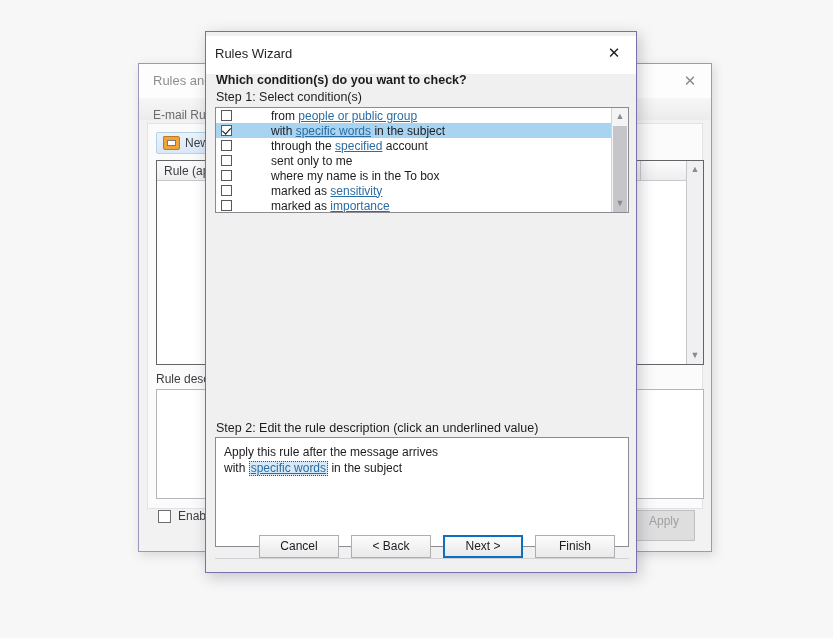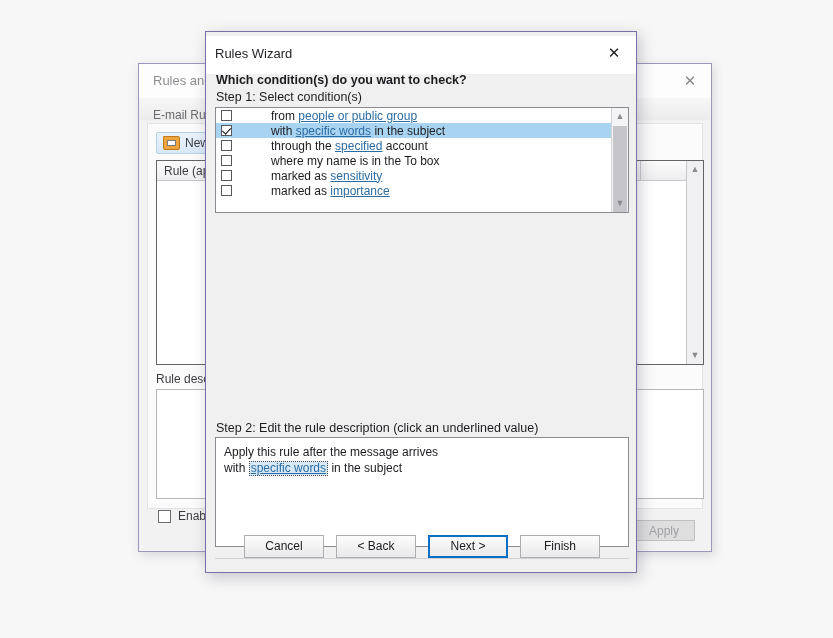--- a/index.html
+++ b/index.html
@@ -139,21 +139,21 @@
   }
   .cbx {
     width: 13px; height: 13px;
     background: #fff;
     border: 1px solid #6e6e72;
     box-sizing: border-box;
     flex: 0 0 auto;
   }
   .bgwin-apply {
     position: absolute; right: 16px; bottom: 10px;
-    width: 62px; height: 21px;
+    width: 62px; height: 31px;
     background: #dededf;
     border: 1px solid #c0c0c4;
     font-size: 12px; color: #a0a0a4;
     text-align: center; line-height: 21px;
     box-sizing: border-box;
   }
 
   
   .dlg {
     position: absolute;
@@ -279,21 +279,21 @@
     line-height: 13px;
   }
 
   .dlg-sep {
     position: absolute; left: 9px; top: 526px;
     width: 414px; height: 1px;
     background: #d2d2d6;
   }
 
   .btnrow {
-    position: absolute; left: 1px; bottom: 14px;
+    position: absolute; left: 16px; bottom: 14px;
     width: 100%;
     display: flex; justify-content: center; gap: 12px;
   }
   .btn {
     width: 80px; height: 23px;
     background: linear-gradient(#fcfcfc,#e9e9ea);
     border: 1px solid #adadb2;
     font-size: 12px; color: #1c1c20;
     text-align: center; line-height: 21px;
     box-sizing: border-box;
@@ -363,20 +363,24 @@
           <div class="cond-row sel">
             <span class="cond-cbx checked"></span>
             <span class="cond-text"><span>with </span><span class="lnk">specific words</span><span> in the subject</span></span>
           </div>
           <div class="cond-row">
             <span class="cond-cbx"></span>
             <span class="cond-text"><span>through the </span><span class="lnk">specified</span><span> account</span></span>
           </div>
           <div class="cond-row">
             <span class="cond-cbx"></span>
+            <span class="cond-text"><span>sent only to me</span></span>
+          </div>
+          <div class="cond-row">
+            <span class="cond-cbx"></span>
             <span class="cond-text"><span>where my name is in the To box</span></span>
           </div>
           <div class="cond-row">
             <span class="cond-cbx"></span>
             <span class="cond-text"><span>marked as </span><span class="lnk">sensitivity</span></span>
           </div>
           <div class="cond-row">
             <span class="cond-cbx"></span>
             <span class="cond-text"><span>marked as </span><span class="lnk">importance</span></span>
           </div>

